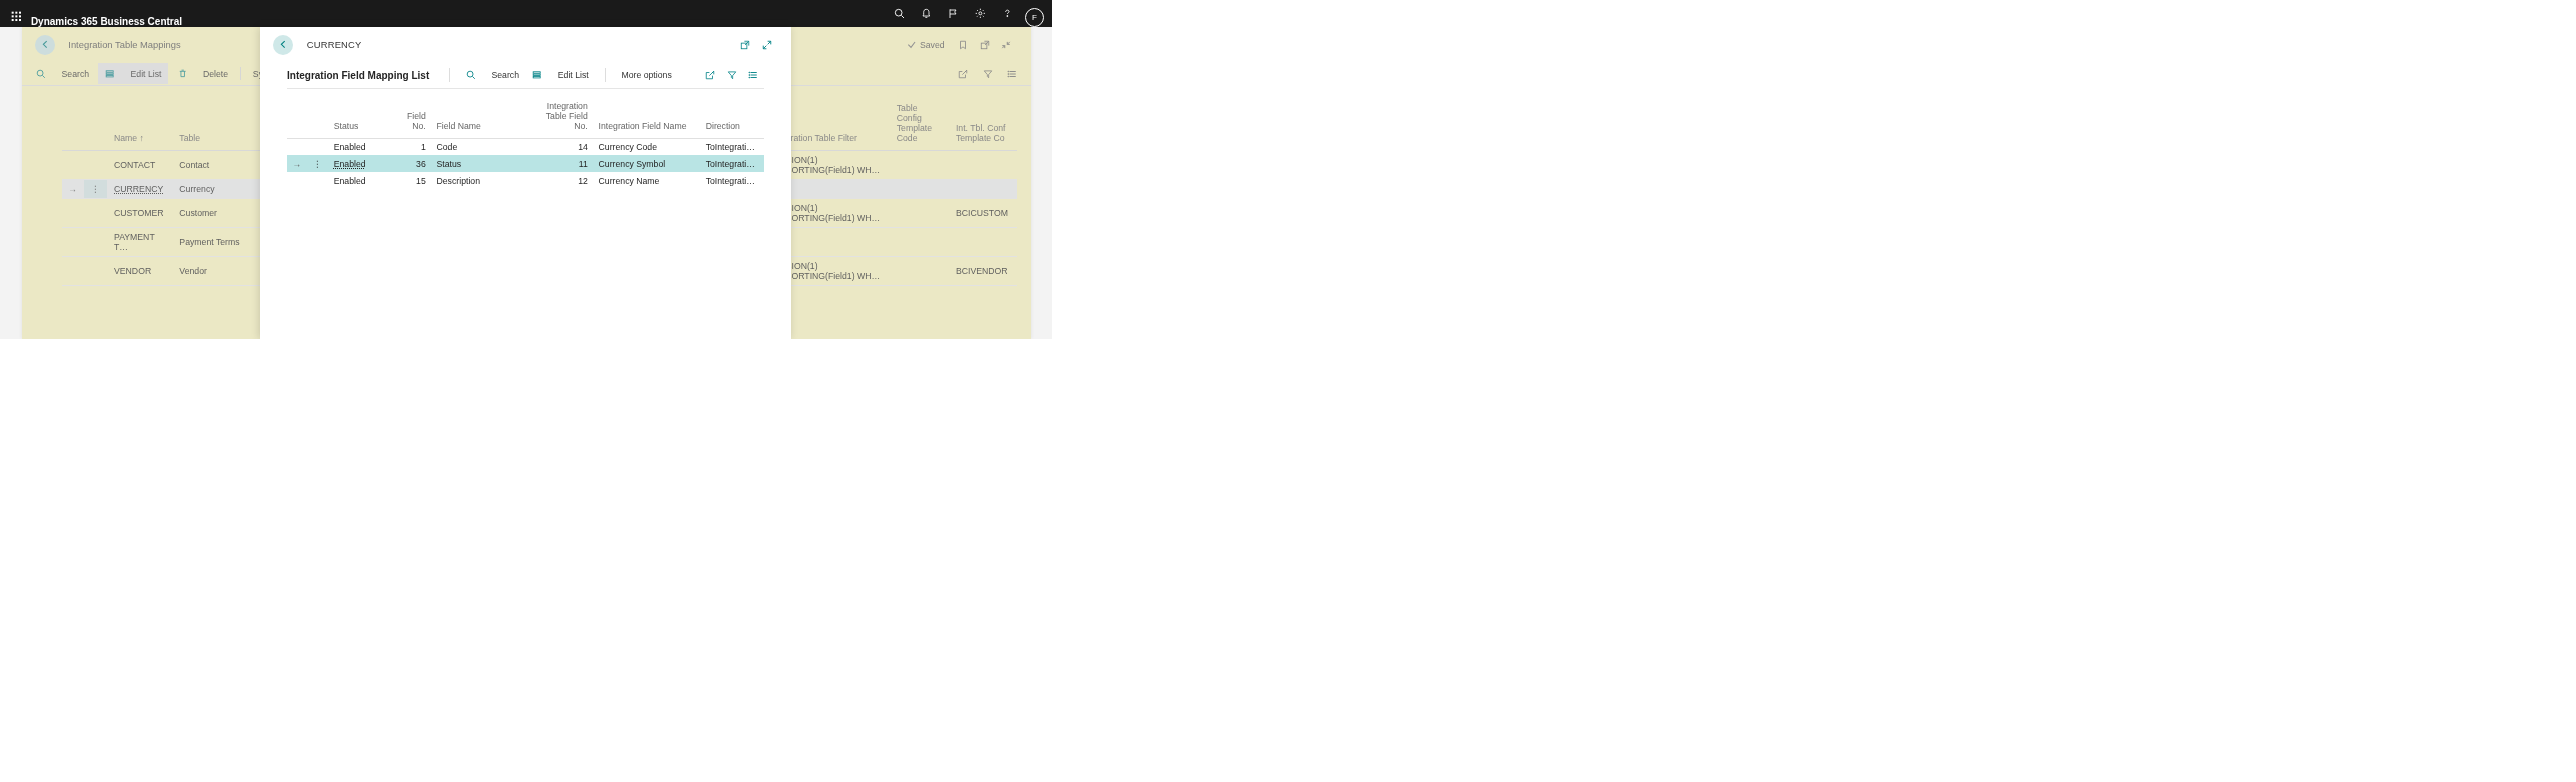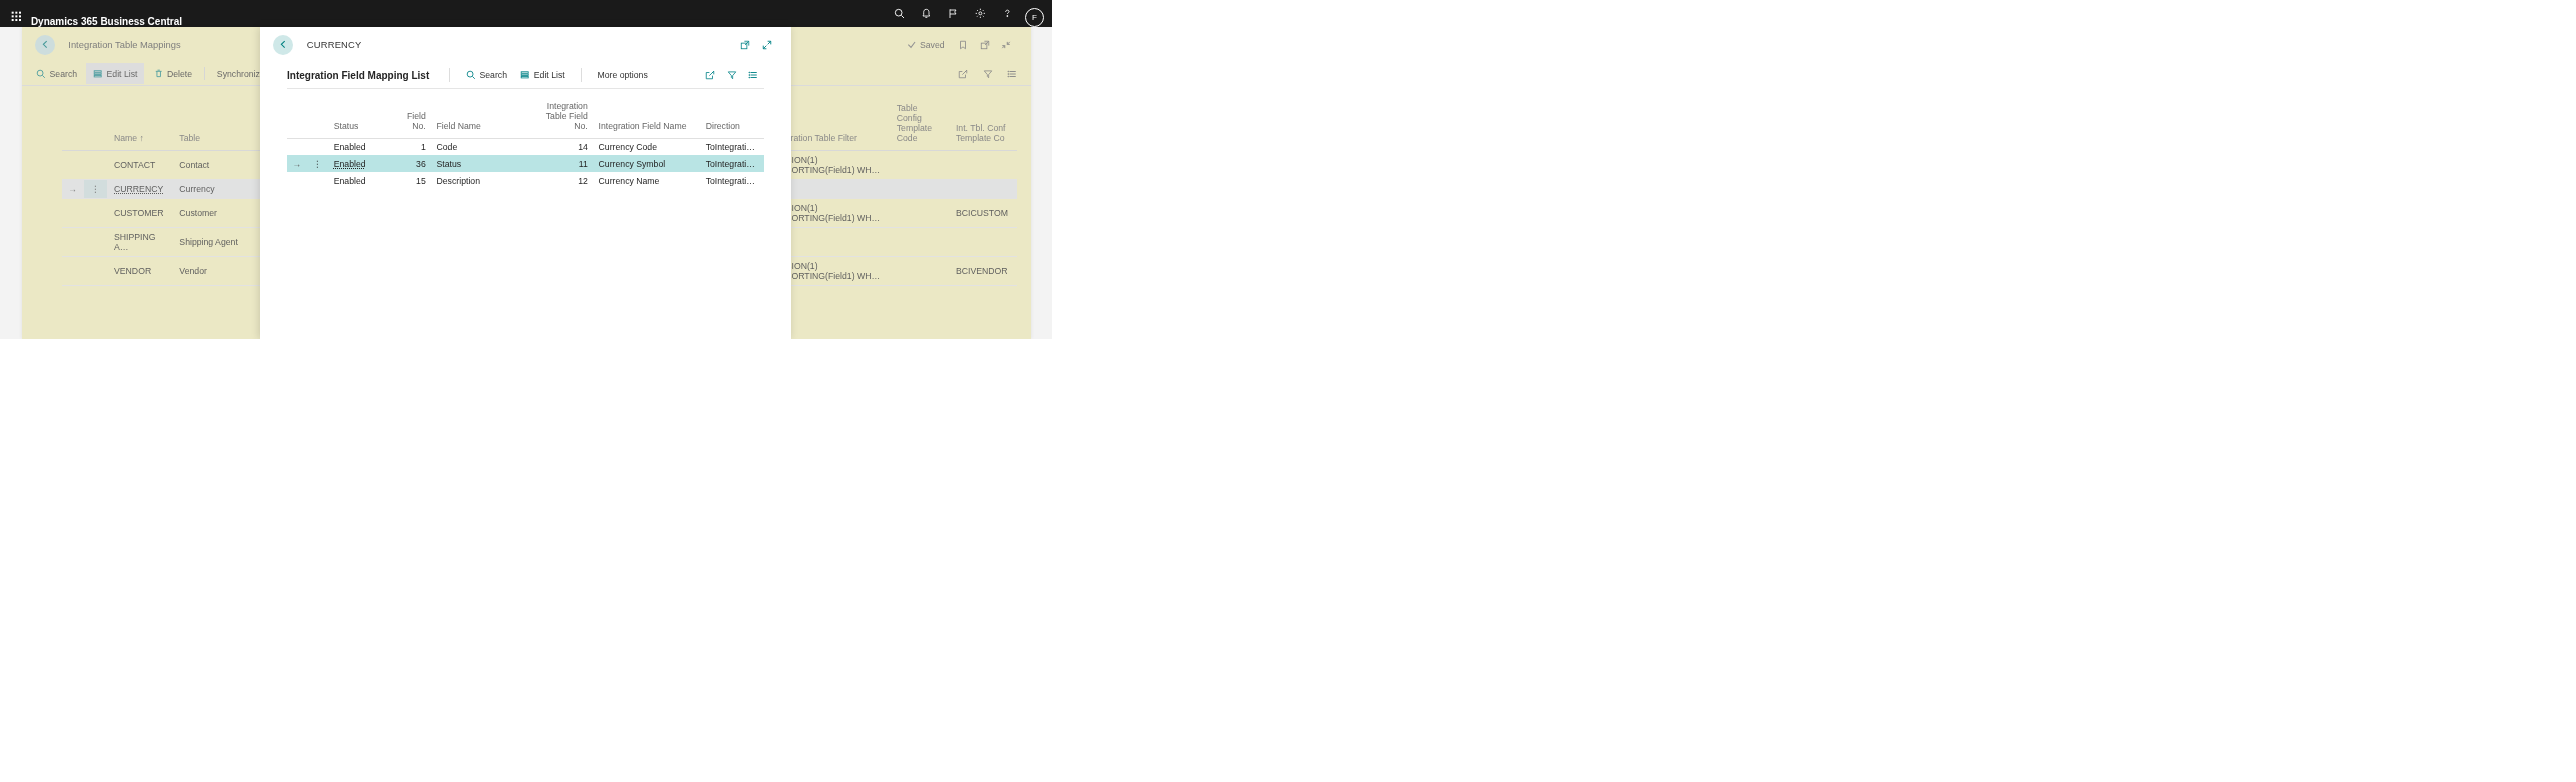--- a/index.html
+++ b/index.html
@@ -19,21 +19,21 @@
 .dimmer { position:absolute; inset:0; background:rgba(200,200,200,0.35); pointer-events:none; }
 
 .page-header { height:35px; display:flex; align-items:center; padding: 0 13.4px; }
 .back-circle { width:20px; height:20px; border-radius:50%; background:#cfe8e8; display:flex; align-items:center; justify-content:center; cursor:pointer; color:#008080; }
 .page-title { margin-left: 13.4px; font-size:9.4px; color:#555; }
 .page-header .spacer { flex:1; }
 .save-ind { display:flex; align-items:center; gap:4px; color:#555; margin-right:8px; }
 .hdr-icon { width:21.5px; height:21.5px; display:flex; align-items:center; justify-content:center; cursor:pointer; color:#555; }
 
 .toolbar { height:24px; display:flex; align-items:center; padding: 0 8px; border-bottom:0.7px solid #e5e5e5; gap:2.7px; }
-.tool-btn { height:21.5px; padding:0 6.7px; display:flex; align-items:center; gap:4px; cursor:pointer; color:#333; font-size:8.7px; }
+.tool-btn { height:21.5px; padding:0 6.7px; display:flex; align-items:center; gap:16px; cursor:pointer; color:#333; font-size:8.7px; }
 .tool-btn.active { background:#e8e8e8; }
 .tool-btn .ico { color:#038387; }
 .tool-sep { width:0.7px; height:13.4px; background:#ddd; margin:0 2.7px; }
 .toolbar .spacer { flex:1; }
 
 .main-table { padding: 13.4px 13.4px 0 40px; }
 .main-table table { border-collapse:collapse; width:100%; }
 .main-table th { text-align:left; font-weight:400; color:#666; padding:4px 6.7px 6.7px 6.7px; border-bottom:0.7px solid #e0e0e0; vertical-align:bottom; font-size:8.7px;}
 .main-table td { padding:4px 6.7px; border-bottom:0.7px solid #f0f0f0; height:14.8px; }
 .main-table .rowsel { width:12px; }
@@ -258,22 +258,22 @@
               <td>CUSTOMER</td>
               <td>Customer</td>
               <td>VI</td>
               <td>SION(1) SORTING(Field1) WH…</td>
               <td></td>
               <td>BCICUSTOM</td>
             </tr>
           <tr>
               <td class="rowsel"></td>
               <td class="rowmenu"></td>
-              <td>SHIPPING A…</td>
-              <td>Shipping Agent</td>
+              <td>PAYMENT T…</td>
+              <td>Payment Terms</td>
               <td></td>
               <td></td>
               <td></td>
               <td></td>
             </tr>
           <tr>
               <td class="rowsel"></td>
               <td class="rowmenu"></td>
               <td>VENDOR</td>
               <td>Vendor</td>

